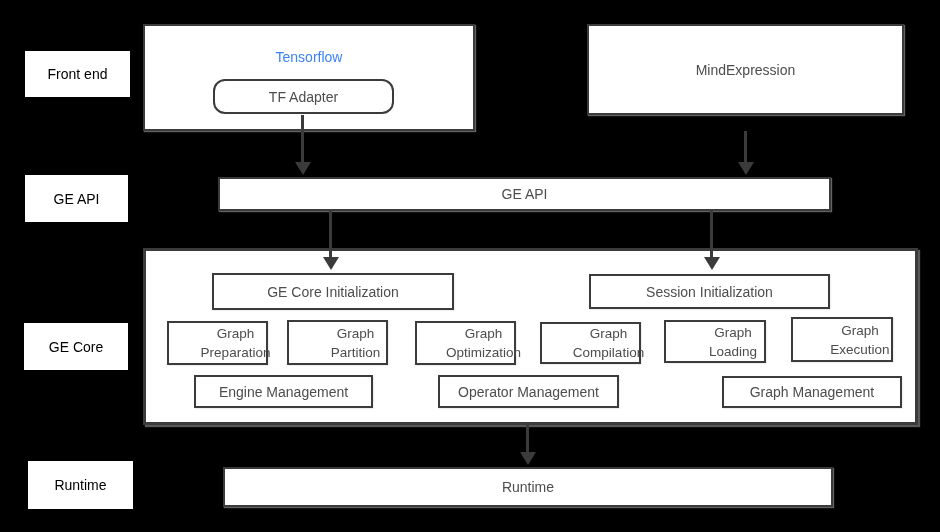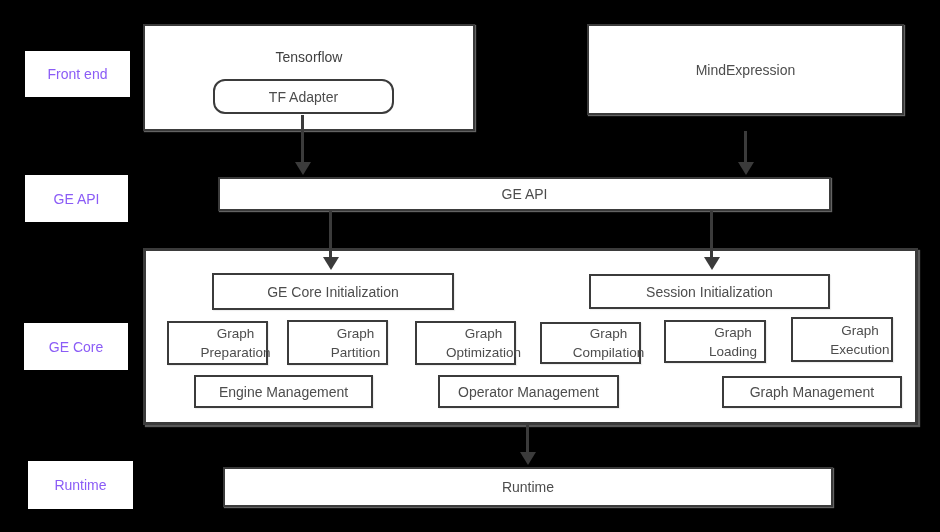--- a/index.html
+++ b/index.html
@@ -16,21 +16,21 @@
     color: #4d4d4d;
     overflow: hidden;
   }
   .layer-label {
     position: absolute;
     background: #ffffff;
     display: flex;
     align-items: center;
     justify-content: center;
     font-size: 14px;
-    color: #8b5cf6;
+    color: #000000;
   }
   .box {
     position: absolute;
     background: #ffffff;
     border: 2px solid #3b3b3b;
     box-sizing: border-box;
     display: flex;
     align-items: center;
     justify-content: center;
     text-align: center;
@@ -48,21 +48,21 @@
     white-space: pre-line;
     padding-left: 36px;
   }
   .tf-box-label {
     position: absolute;
     left: 0;
     top: 23px;
     width: 100%;
     text-align: center;
     font-size: 14px;
-    color: #404040;
+    color: #3b82f6;
   }
   .arrow-line {
     position: absolute;
     width: 3px;
     background: #3b3b3b;
   }
   .arrow-head {
     position: absolute;
     width: 0;
     height: 0;

